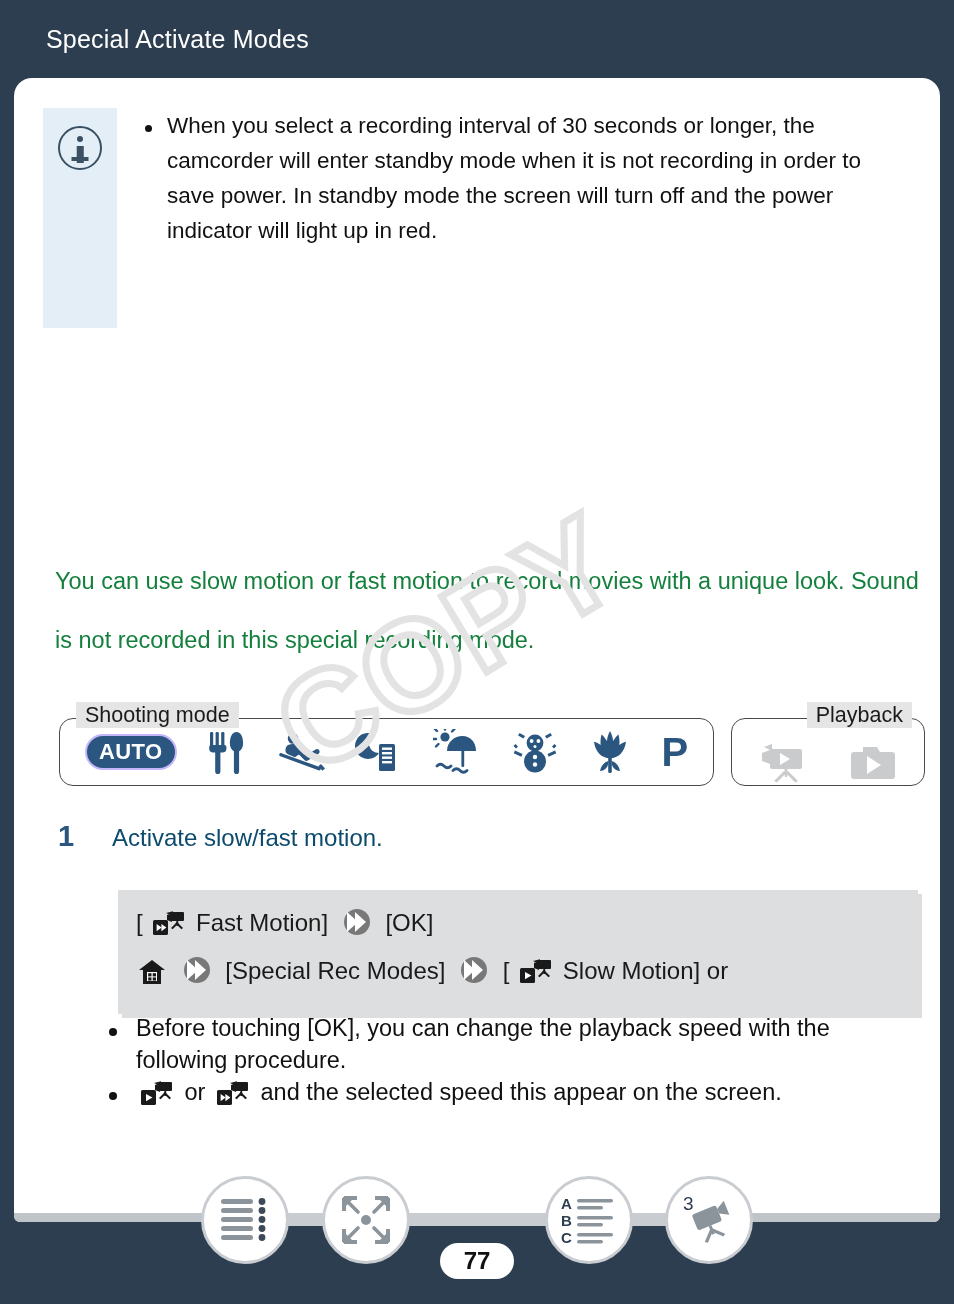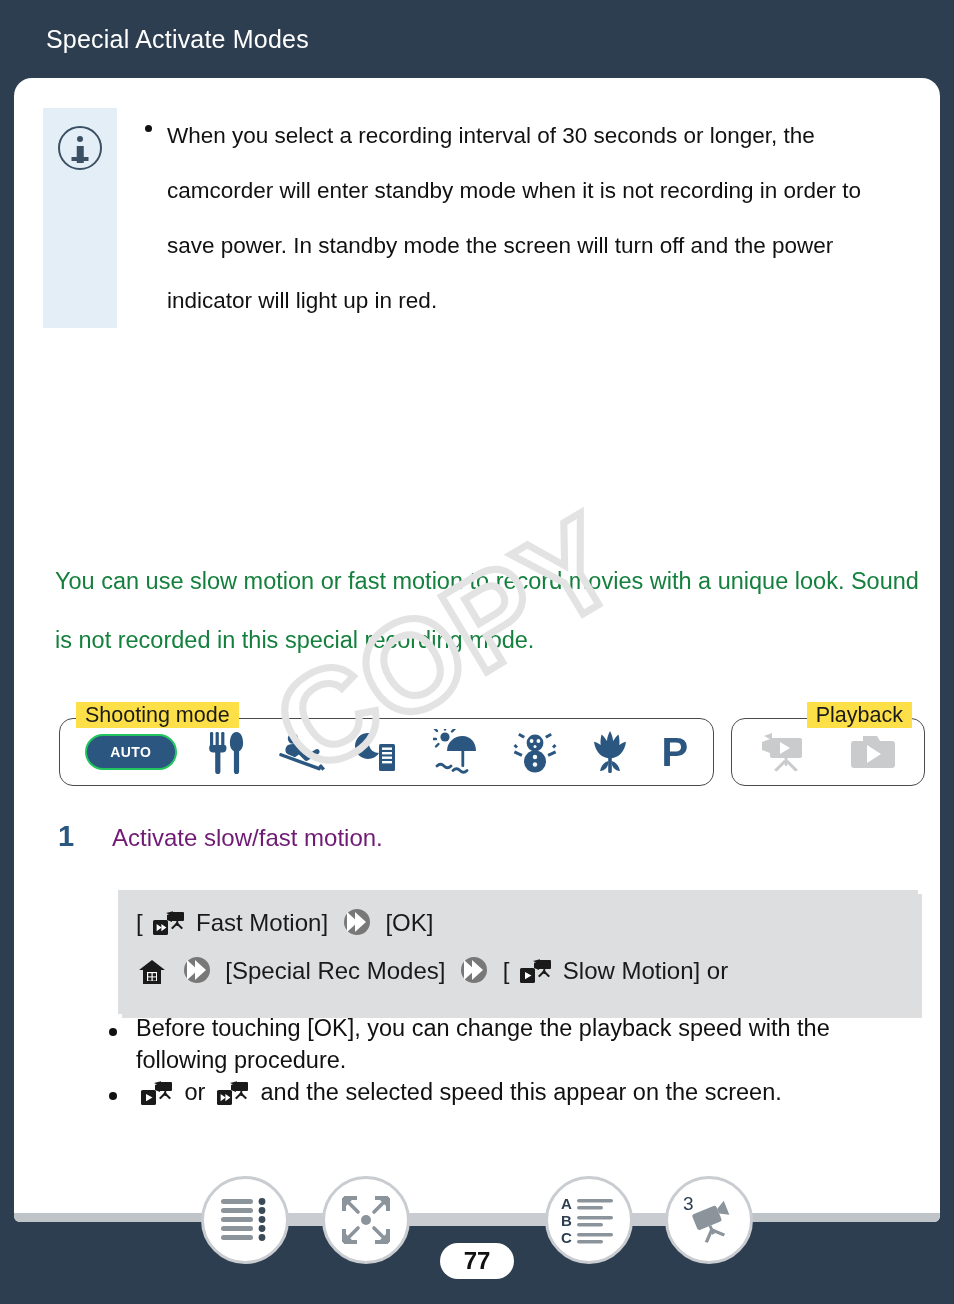--- a/index.html
+++ b/index.html
@@ -99,21 +99,21 @@
   }
   .note-body {
     flex: 1;
     padding-left: 24px;
   }
   .note-list { list-style: none; }
   .note-list li {
     position: relative;
     padding-left: 26px;
     font-size: 22.5px;
-    line-height: 55px;
+    line-height: 35px;
     color: #111;
   }
   .note-list li::before {
     content: "";
     position: absolute;
     left: 4px; top: 17px;
     width: 7px; height: 7px;
     background: #111;
     border-radius: 50%;
   }
@@ -149,26 +149,26 @@
   }
   .mode-group {
     position: absolute;
     border: 1.6px solid #4a4a4a;
     border-radius: 14px;
     height: 68px;
     display: flex;
     align-items: center;
   }
   .mode-group.shooting { left: 0; width: 655px; }
-  .mode-group.playback { left: 672px; width: 194px; }
+  .mode-group.playback { left: 672px; width: 194px; align-items: flex-end; }
 
   .group-label {
     position: absolute;
     top: -17px;
-    background: #fde047;
+    background: #e5e5e5;
     padding: 0 9px;
     font-size: 21.5px;
     color: #1a1a1a;
     line-height: 26px;
     white-space: nowrap;
   }
   .mode-group.shooting .group-label { left: 16px; }
   .mode-group.playback .group-label { right: 12px; }
 
   .mode-icons {
@@ -178,27 +178,27 @@
     justify-content: space-around;
     padding: 0 10px;
   }
   .mode-icons svg { display: block; }
 
   .auto-pill {
     width: 92px; height: 36px;
     background: #2a5680;
     border-radius: 18px;
     color: #ffffff;
-    font-size: 14px;
+    font-size: 22px;
     font-weight: 700;
     display: flex;
     align-items: center;
     justify-content: center;
     letter-spacing: .4px;
-    border: 2px solid #22c55e;
+    border: 2px solid #c4b5fd;
   }
   .p-mode {
     font-size: 40px;
     font-weight: 700;
     color: #2a5680;
     line-height: 40px;
   }
 
   
   .step {
@@ -209,21 +209,21 @@
     align-items: baseline;
   }
   .step-num {
     font-size: 29px;
     font-weight: 700;
     color: #2a5680;
     width: 54px;
   }
   .step-text {
     font-size: 24px;
-    color: #701a75;
+    color: #0c4a6e;
   }
 
   
   .proc-box {
     position: absolute;
     left: 104px;
     top: 812px;
     width: 800px;
     background: #dcdedf;
     padding: 12px 18px 16px 18px;

